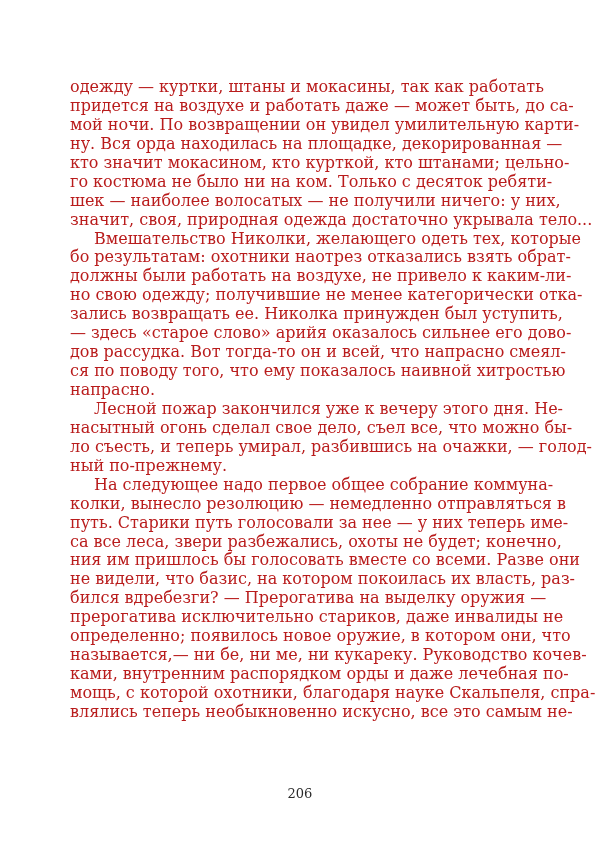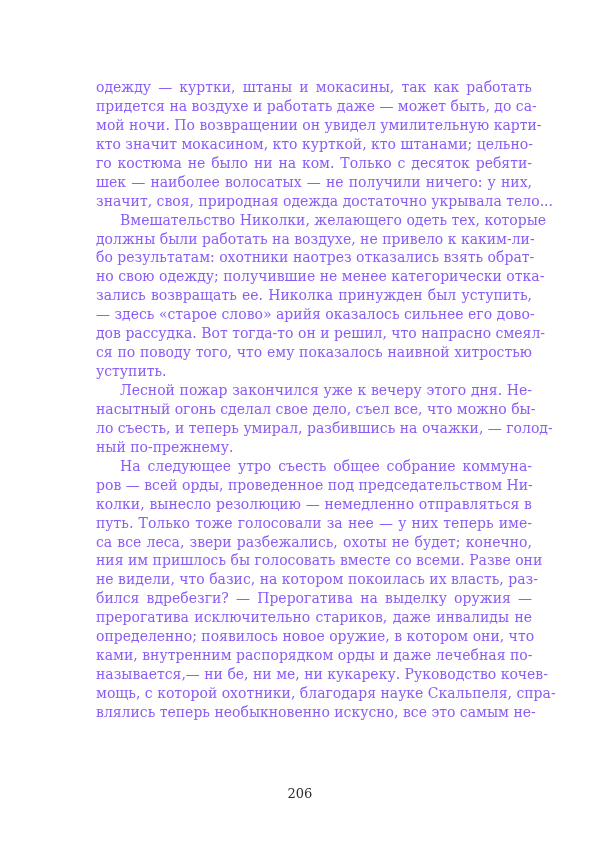--- a/index.html
+++ b/index.html
@@ -1,69 +1,69 @@
 <!DOCTYPE html>
 <html><head>
   <meta charset="utf-8">
   <style>
     html, body { margin: 0; padding: 0; background: #ffffff; }
     body { width: 600px; height: 850px; position: relative; overflow: hidden; }
     .page {
-      position: absolute; left: 96px; top: 78px; width: 436px;
+      position: absolute; left: 70px; top: 78px; width: 436px;
       font-family: "DejaVu Serif", "Liberation Serif", serif;
-      font-size: 14px; line-height: 18.95px; color: #8b5cf6;
+      font-size: 16px; line-height: 18.95px; color: #b91c1c;
     }
     .line { display: block; white-space: nowrap; text-align: justify; text-align-last: justify; height: 18.95px; }
     .line.indent { padding-left: 24px; }
     .line.last { text-align-last: left; }
     .pagenum {
       position: absolute; left: 0; width: 600px; top: 786px; text-align: center;
       font-family: "DejaVu Serif", "Liberation Serif", serif; font-size: 13px; color: #2a2a2a;
     }
   </style>
 </head>
 <body>
 
 <div class="page" id="pagebody">
     <div>
       <span class="line">одежду — куртки, штаны и мокасины, так как работать</span>
       <span class="line">придется на воздухе и работать даже — может быть, до са-</span>
       <span class="line">мой ночи. По возвращении он увидел умилительную карти-</span>
+      <span class="line">ну. Вся орда находилась на площадке, декорированная —</span>
       <span class="line">кто значит мокасином, кто курткой, кто штанами; цельно-</span>
       <span class="line">го костюма не было ни на ком. Только с десяток ребяти-</span>
       <span class="line">шек — наиболее волосатых — не получили ничего: у них,</span>
       <span class="line last">значит, своя, природная одежда достаточно укрывала тело...</span>
     </div>
     <div>
       <span class="line indent">Вмешательство Николки, желающего одеть тех, которые</span>
+      <span class="line">бо результатам: охотники наотрез отказались взять обрат-</span>
       <span class="line">должны были работать на воздухе, не привело к каким-ли-</span>
-      <span class="line">бо результатам: охотники наотрез отказались взять обрат-</span>
       <span class="line">но свою одежду; получившие не менее категорически отка-</span>
       <span class="line">зались возвращать ее. Николка принужден был уступить,</span>
       <span class="line">— здесь «старое слово» арийя оказалось сильнее его дово-</span>
-      <span class="line">дов рассудка. Вот тогда-то он и решил, что напрасно смеял-</span>
+      <span class="line">дов рассудка. Вот тогда-то он и всей, что напрасно смеял-</span>
       <span class="line">ся по поводу того, что ему показалось наивной хитростью</span>
-      <span class="line last">уступить.</span>
+      <span class="line last">напрасно.</span>
     </div>
     <div>
       <span class="line indent">Лесной пожар закончился уже к вечеру этого дня. Не-</span>
       <span class="line">насытный огонь сделал свое дело, съел все, что можно бы-</span>
       <span class="line">ло съесть, и теперь умирал, разбившись на очажки, — голод-</span>
       <span class="line last">ный по-прежнему.</span>
     </div>
     <div>
-      <span class="line indent">На следующее утро съесть общее собрание коммуна-</span>
-      <span class="line">ров — всей орды, проведенное под председательством Ни-</span>
+      <span class="line indent">На следующее надо первое общее собрание коммуна-</span>
       <span class="line">колки, вынесло резолюцию — немедленно отправляться в</span>
-      <span class="line">путь. Только тоже голосовали за нее — у них теперь име-</span>
+      <span class="line">путь. Старики путь голосовали за нее — у них теперь име-</span>
       <span class="line">са все леса, звери разбежались, охоты не будет; конечно,</span>
       <span class="line">ния им пришлось бы голосовать вместе со всеми. Разве они</span>
       <span class="line">не видели, что базис, на котором покоилась их власть, раз-</span>
       <span class="line">бился вдребезги? — Прерогатива на выделку оружия —</span>
       <span class="line">прерогатива исключительно стариков, даже инвалиды не</span>
       <span class="line">определенно; появилось новое оружие, в котором они, что</span>
+      <span class="line">называется,— ни бе, ни ме, ни кукареку. Руководство кочев-</span>
       <span class="line">ками, внутренним распорядком орды и даже лечебная по-</span>
-      <span class="line">называется,— ни бе, ни ме, ни кукареку. Руководство кочев-</span>
       <span class="line">мощь, с которой охотники, благодаря науке Скальпеля, спра-</span>
       <span class="line">влялись теперь необыкновенно искусно, все это самым не-</span>
     </div>
   </div>
 <div class="pagenum">206</div>
 
 </body></html>

